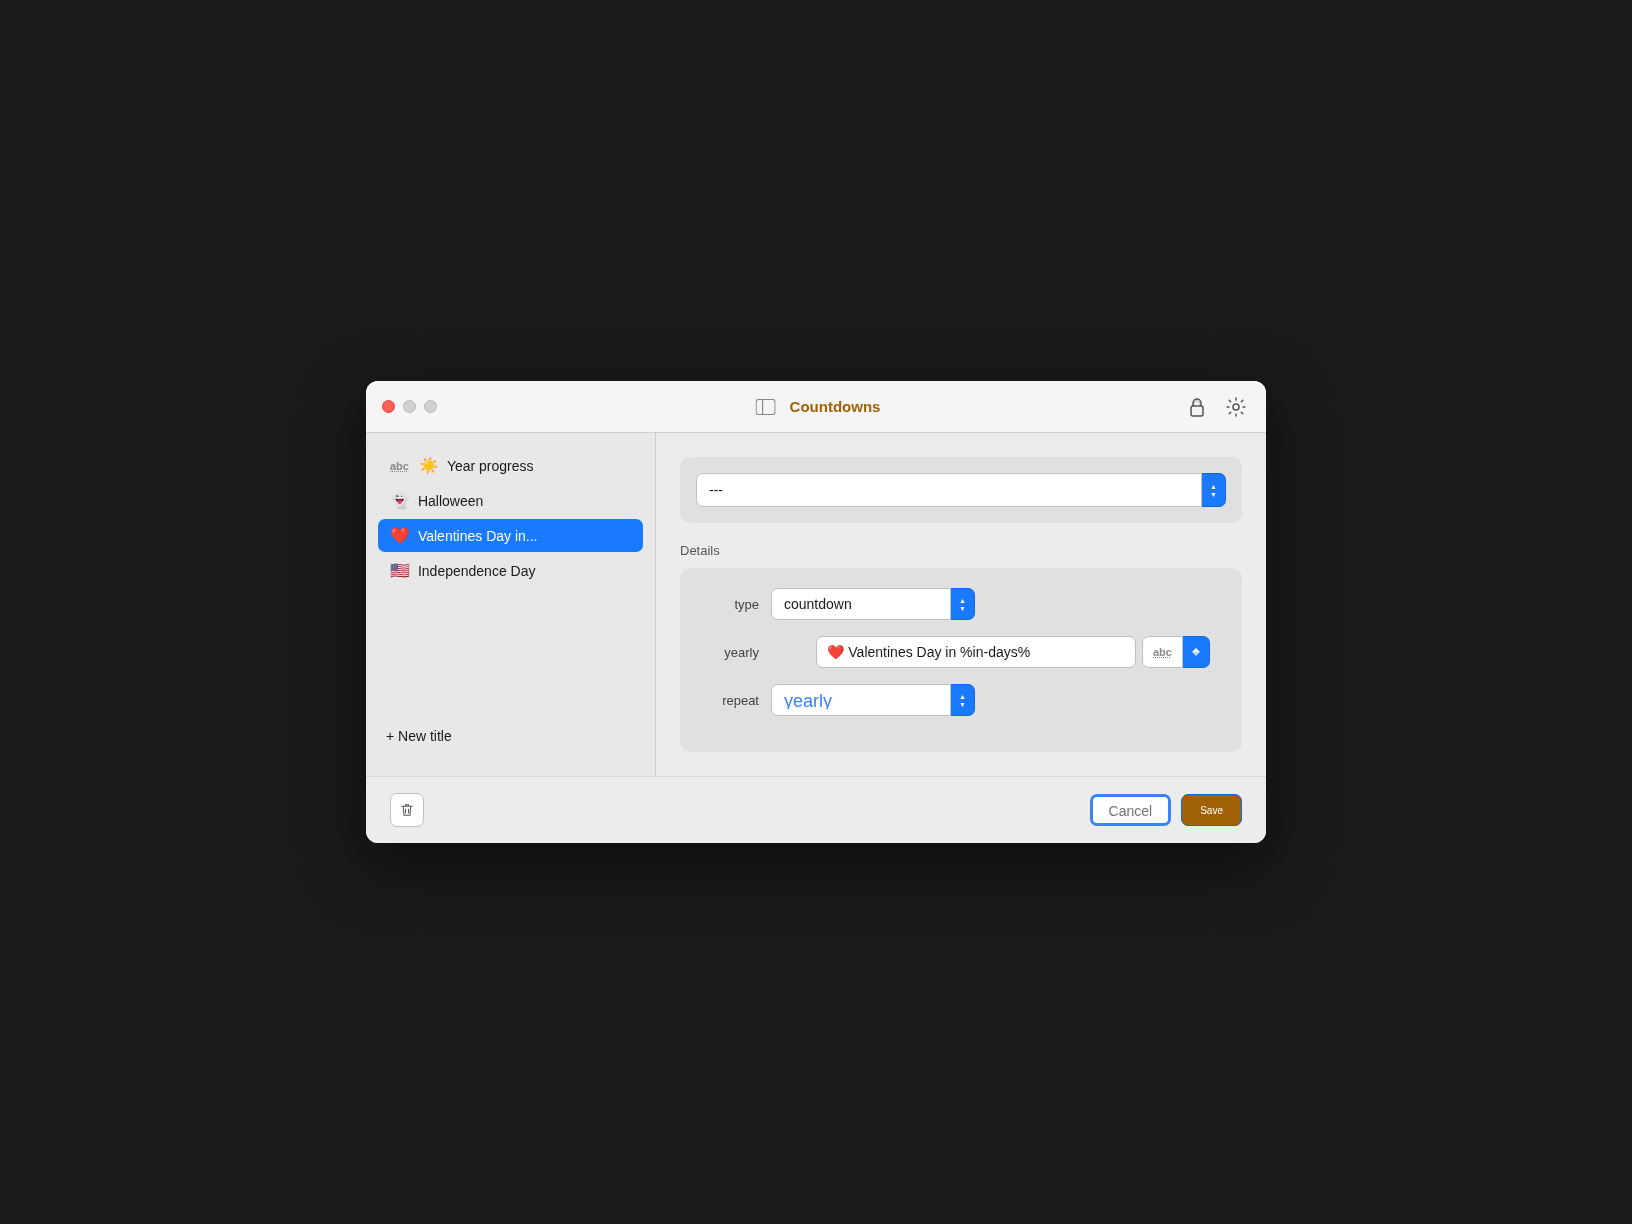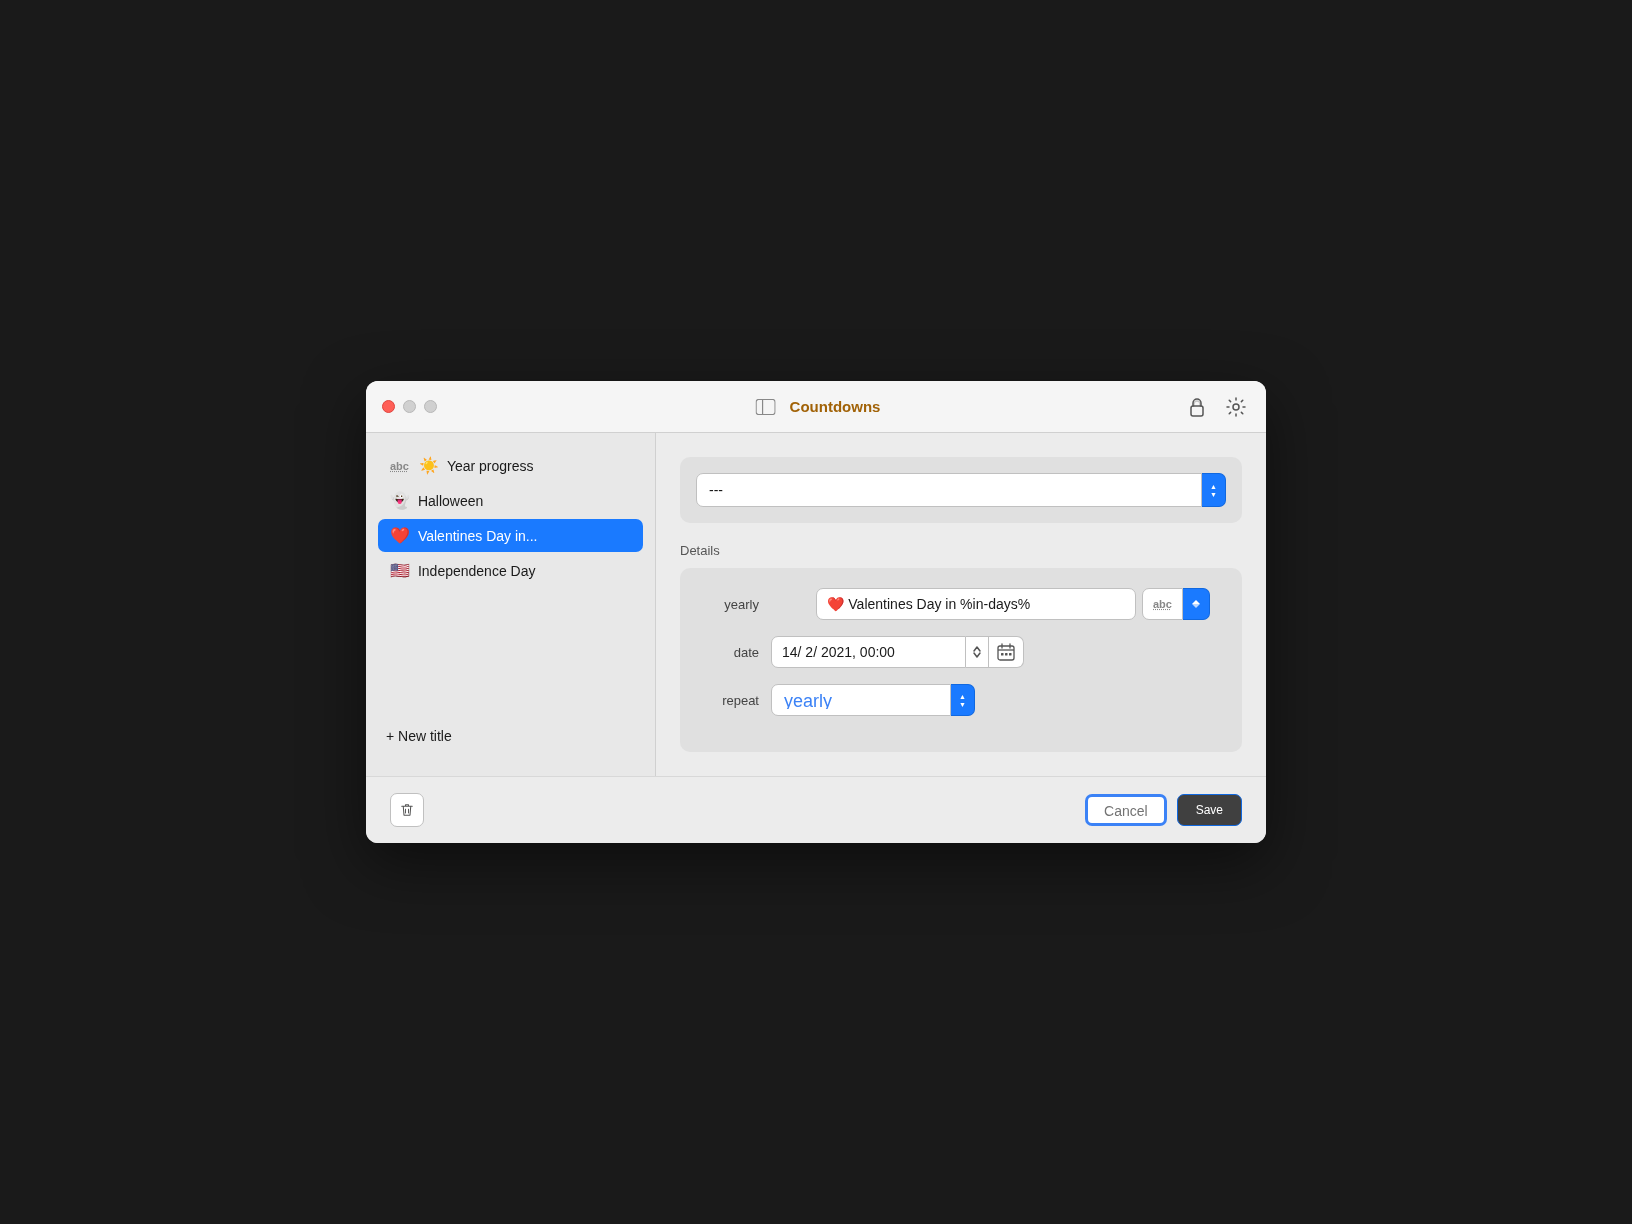--- a/index.html
+++ b/index.html
@@ -404,25 +404,25 @@
       border: 3px solid #3b82f6;
       border-radius: 7px;
       padding: 6px 16px;
       font-size: 14px;
       cursor: pointer;
       color: #737373;
       height: 32px;
     }
 
     .save-btn {
-      background: #404040;
+      background: #a16207;
       border: 1px solid #1068e0;
       border-radius: 7px;
       padding: 6px 18px;
-      font-size: 12px;
+      font-size: 10px;
       font-weight: 500;
       cursor: pointer;
       color: white;
       height: 32px;
     }
 
     .chevron-updown {
       display: flex;
       flex-direction: column;
       align-items: center;
@@ -517,60 +517,48 @@
           </select>
           <button class="select-arrow-btn">
             <span class="chevron-updown"></span>
           </button>
         </div>
       </div>
 
       <div class="section-label">Details</div>
       <div class="details-box">
 
+        <div class="form-row">
+          <span class="form-label">type</span>
+          <div class="form-field">
+            <select class="type-select">
+              <option>countdown</option>
+            </select>
+            <button class="type-arrow-btn">
+              <span class="chevron-updown"></span>
+            </button>
+          </div>
+        </div>
 
         <div class="form-row">
           <span class="form-label">yearly</span>
           <div class="title-field-group">
             <input type="text" class="title-input" value="❤️ Valentines Day in %in-days%" style="">
             <div style="display:flex;align-items:center;gap:0;">
               <button class="abc-btn">abc</button>
               <button class="abc-dropdown-btn">
                 <svg width="10" height="12" viewBox="0 0 10 12" fill="white">
                   <polygon points="5,2 9,6 1,6"></polygon>
                   <polygon points="5,10 9,6 1,6" opacity="0.7"></polygon>
                 </svg>
               </button>
             </div>
           </div>
         </div>
 
-        <div class="form-row">
-          <span class="form-label">date</span>
-          <div class="form-field">
-            <input type="text" class="date-input" value="14/ 2/ 2021, 00:00" style="">
-            <button class="date-stepper-btn">
-              <svg width="10" height="14" viewBox="0 0 10 14" fill="none">
-                <polyline points="2,6 5,2 8,6" stroke="#555" stroke-width="1.5" fill="none" stroke-linecap="round" stroke-linejoin="round"></polyline>
-                <polyline points="2,8 5,12 8,8" stroke="#555" stroke-width="1.5" fill="none" stroke-linecap="round" stroke-linejoin="round"></polyline>
-              </svg>
-            </button>
-            <button class="calendar-btn">
-              <svg width="18" height="18" viewBox="0 0 18 18" fill="none">
-                <rect x="1" y="3" width="16" height="14" rx="2" stroke="#555" stroke-width="1.3" fill="none"></rect>
-                <line x1="1" y1="7" x2="17" y2="7" stroke="#555" stroke-width="1.3"></line>
-                <line x1="5" y1="1" x2="5" y2="5" stroke="#555" stroke-width="1.3" stroke-linecap="round"></line>
-                <line x1="13" y1="1" x2="13" y2="5" stroke="#555" stroke-width="1.3" stroke-linecap="round"></line>
-                <rect x="4" y="10" width="2.5" height="2.5" rx="0.5" fill="#555"></rect>
-                <rect x="8" y="10" width="2.5" height="2.5" rx="0.5" fill="#555"></rect>
-                <rect x="12" y="10" width="2.5" height="2.5" rx="0.5" fill="#555"></rect>
-              </svg>
-            </button>
-          </div>
-        </div>
 
         <div class="form-row">
           <span class="form-label">repeat</span>
           <div class="form-field">
             <select class="repeat-select">
               <option>yearly</option>
             </select>
             <button class="type-arrow-btn">
               <span class="chevron-updown"></span>
             </button>

